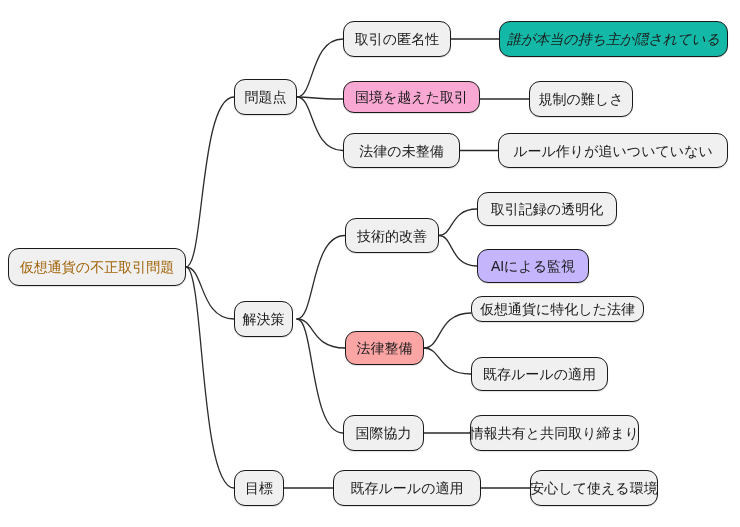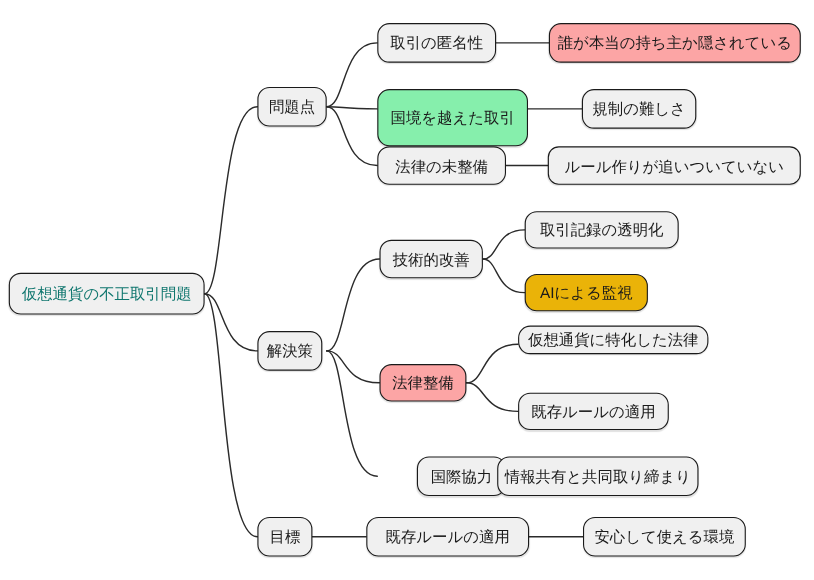--- a/index.html
+++ b/index.html
@@ -57,34 +57,34 @@
       <path d="M 297 319 C 314.48 319, 309.88 433, 343 433" fill="none" stroke="#2b2b2b" stroke-width="1.3" stroke-linecap="round"></path>
       <path d="M 439 235.5 C 453.44 235.5, 449.64 209, 477 209" fill="none" stroke="#2b2b2b" stroke-width="1.3" stroke-linecap="round"></path>
       <path d="M 439 235.5 C 453.44 235.5, 449.64 266, 477 266" fill="none" stroke="#2b2b2b" stroke-width="1.3" stroke-linecap="round"></path>
       <path d="M 424 348 C 441.86 348, 437.16 313, 471 313" fill="none" stroke="#2b2b2b" stroke-width="1.3" stroke-linecap="round"></path>
       <path d="M 424 348 C 441.86 348, 437.16 374, 471 374" fill="none" stroke="#2b2b2b" stroke-width="1.3" stroke-linecap="round"></path>
       <path d="M 424 433 C 441.86 433, 437.16 433, 471 433" fill="none" stroke="#2b2b2b" stroke-width="1.3" stroke-linecap="round"></path>
       <path d="M 284 488 C 302.62 488, 297.72 488, 333 488" fill="none" stroke="#2b2b2b" stroke-width="1.3" stroke-linecap="round"></path>
       <path d="M 481 488 C 499.62 488, 494.72 488, 530 488" fill="none" stroke="#2b2b2b" stroke-width="1.3" stroke-linecap="round"></path>
     </svg>
   <div id="node-layer">
-      <div class="node" style="left: 8px; top: 248px; width: 178px; height: 38px; background: rgb(240, 240, 240); border-color: rgb(26, 26, 26); color: #0f766e;">仮想通貨の不正取引問題</div>
+      <div class="node" style="left: 8px; top: 248px; width: 178px; height: 38px; background: rgb(240, 240, 240); border-color: rgb(26, 26, 26); color: #a16207;">仮想通貨の不正取引問題</div>
       <div class="node" style="left: 234px; top: 79px; width: 63px; height: 36px; background: rgb(240, 240, 240); border-color: rgb(26, 26, 26); color: rgb(26, 26, 26);">問題点</div>
       <div class="node" style="left: 343px; top: 21px; width: 108px; height: 36px; background: rgb(240, 240, 240); border-color: rgb(26, 26, 26); color: rgb(26, 26, 26);">取引の匿名性</div>
-      <div class="node" style="left: 499px; top: 21px; width: 229px; height: 36px; background: #fca5a5; border-color: rgb(26, 26, 26); color: rgb(26, 26, 26);">誰が本当の持ち主か隠されている</div>
-      <div class="node" style="left: 343px; top: 81px; width: 137px; height: 52px; background: #86efac; border-color: rgb(26, 26, 26); color: rgb(26, 26, 26);">国境を越えた取引</div>
+      <div class="node" style="left: 499px; top: 21px; width: 229px; height: 36px; background: #14b8a6; border-color: rgb(26, 26, 26); color: rgb(26, 26, 26); font-style: italic;">誰が本当の持ち主か隠されている</div>
+      <div class="node" style="left: 343px; top: 81px; width: 137px; height: 32px; background: #f9a8d4; border-color: rgb(26, 26, 26); color: rgb(26, 26, 26);">国境を越えた取引</div>
       <div class="node" style="left: 529px; top: 81px; width: 104px; height: 36px; background: rgb(240, 240, 240); border-color: rgb(26, 26, 26); color: rgb(26, 26, 26); text-align: center;">規制の難しさ</div>
       <div class="node" style="left: 343px; top: 133px; width: 117px; height: 35px; background: rgb(240, 240, 240); border-color: rgb(26, 26, 26); color: rgb(26, 26, 26);">法律の未整備</div>
-      <div class="node" style="left: 498px; top: 133px; width: 230px; height: 35px; background: rgb(240, 240, 240); border-color: rgb(26, 26, 26); color: rgb(26, 26, 26); border-radius: 10px;">ルール作りが追いついていない</div>
+      <div class="node" style="left: 498px; top: 133px; width: 230px; height: 35px; background: rgb(240, 240, 240); border-color: rgb(26, 26, 26); color: rgb(26, 26, 26);">ルール作りが追いついていない</div>
       <div class="node" style="left: 234px; top: 301px; width: 59px; height: 36px; background: rgb(240, 240, 240); border-color: rgb(26, 26, 26); color: rgb(26, 26, 26);">解決策</div>
       <div class="node" style="left: 345px; top: 218px; width: 94px; height: 35px; background: rgb(240, 240, 240); border-color: rgb(26, 26, 26); color: rgb(26, 26, 26);">技術的改善</div>
       <div class="node" style="left: 477px; top: 192px; width: 140px; height: 34px; background: rgb(240, 240, 240); border-color: rgb(26, 26, 26); color: rgb(26, 26, 26);">取引記録の透明化</div>
-      <div class="node" style="left: 477px; top: 249px; width: 112px; height: 34px; background: #eab308; border-color: rgb(26, 26, 26); color: rgb(26, 26, 26);">AIによる監視</div>
+      <div class="node" style="left: 477px; top: 249px; width: 112px; height: 34px; background: #c4b5fd; border-color: rgb(26, 26, 26); color: rgb(26, 26, 26);">AIによる監視</div>
       <div class="node" style="left: 345px; top: 331px; width: 79px; height: 34px; background: #fca5a5; border-color: rgb(26, 26, 26); color: rgb(26, 26, 26);">法律整備</div>
       <div class="node" style="left: 471px; top: 296px; width: 173px; height: 26px; background: rgb(240, 240, 240); border-color: rgb(26, 26, 26); color: rgb(26, 26, 26);">仮想通貨に特化した法律</div>
       <div class="node" style="left: 471px; top: 357px; width: 137px; height: 34px; background: rgb(240, 240, 240); border-color: rgb(26, 26, 26); color: rgb(26, 26, 26);">既存ルールの適用</div>
-      <div class="node" style="left: 343px; top: 415px; width: 81px; height: 36px; background: rgb(240, 240, 240); border-color: rgb(26, 26, 26); color: rgb(26, 26, 26); margin-left: 36px;">国際協力</div>
-      <div class="node" style="left: 452px; top: 415px; width: 183px; height: 36px; background: rgb(240, 240, 240); border-color: rgb(26, 26, 26); color: rgb(26, 26, 26);">情報共有と共同取り締まり</div>
+      <div class="node" style="left: 343px; top: 415px; width: 81px; height: 36px; background: rgb(240, 240, 240); border-color: rgb(26, 26, 26); color: rgb(26, 26, 26);">国際協力</div>
+      <div class="node" style="left: 470px; top: 415px; width: 169px; height: 36px; background: rgb(240, 240, 240); border-color: rgb(26, 26, 26); color: rgb(26, 26, 26);">情報共有と共同取り締まり</div>
       <div class="node" style="left: 234px; top: 470px; width: 50px; height: 36px; background: rgb(240, 240, 240); border-color: rgb(26, 26, 26); color: rgb(26, 26, 26);">目標</div>
       <div class="node" style="left: 333px; top: 470px; width: 148px; height: 36px; background: rgb(240, 240, 240); border-color: rgb(26, 26, 26); color: rgb(26, 26, 26);">既存ルールの適用</div>
-      <div class="node" style="left: 530px; top: 470px; width: 148px; height: 36px; background: rgb(240, 240, 240); border-color: rgb(26, 26, 26); color: rgb(26, 26, 26);">安心して使える環境</div>
+      <div class="node" style="left: 530px; top: 470px; width: 128px; height: 36px; background: rgb(240, 240, 240); border-color: rgb(26, 26, 26); color: rgb(26, 26, 26);">安心して使える環境</div>
     </div>
 </div>
 
 </body></html>

